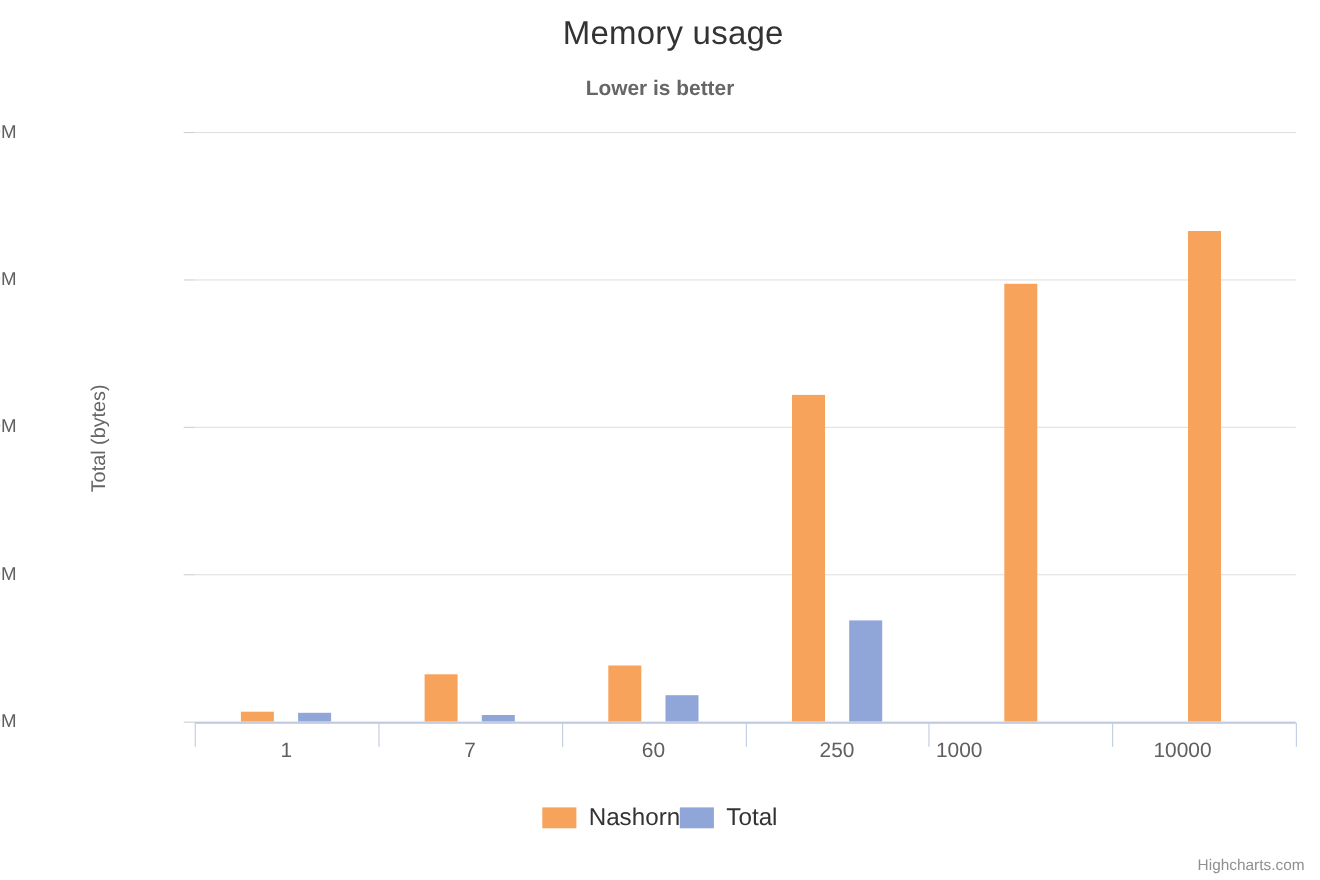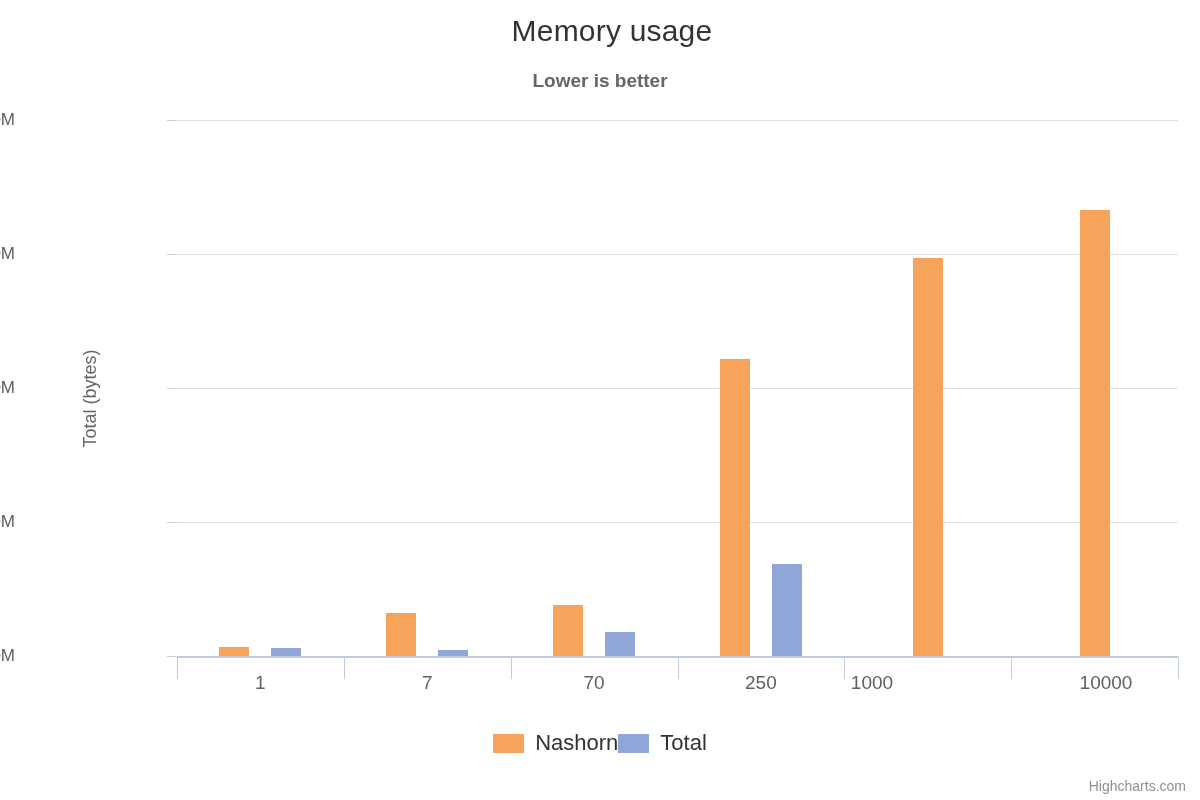--- a/index.html
+++ b/index.html
@@ -204,28 +204,28 @@
     </div>
 
   <div class="axis-line"></div>
 
   <div id="x-axis">
       <div class="x-tick" style="left: 177px;"></div>
       <div class="x-label" style="left: 260.417px;">1</div>
       <div class="x-tick" style="left: 343.833px;"></div>
       <div class="x-label" style="left: 427.25px;">7</div>
       <div class="x-tick" style="left: 510.667px;"></div>
-      <div class="x-label" style="left: 594.083px;">70</div>
+      <div class="x-label" style="left: 594.083px;">60</div>
       <div class="x-tick" style="left: 677.5px;"></div>
       <div class="x-label" style="left: 760.917px;">250</div>
       <div class="x-tick" style="left: 844.333px;"></div>
       <div class="x-label" style="left: 872px;">1000</div>
       <div class="x-tick" style="left: 1011.17px;"></div>
       <div class="x-tick" style="left: 1178px;"></div>
-      <div class="x-label" style="left: 1106px;">10000</div>
+      <div class="x-label" style="left: 1075px;">10000</div>
     </div>
 
   <div class="legend" id="legend">
       <div class="legend-item">
         <span class="legend-swatch" style="background: rgb(247, 163, 92);"></span>
         <span>Nashorn</span>
       </div>
       <div class="legend-item">
         <span class="legend-swatch" style="background: rgb(144, 166, 217);"></span>
         <span>Total</span>

